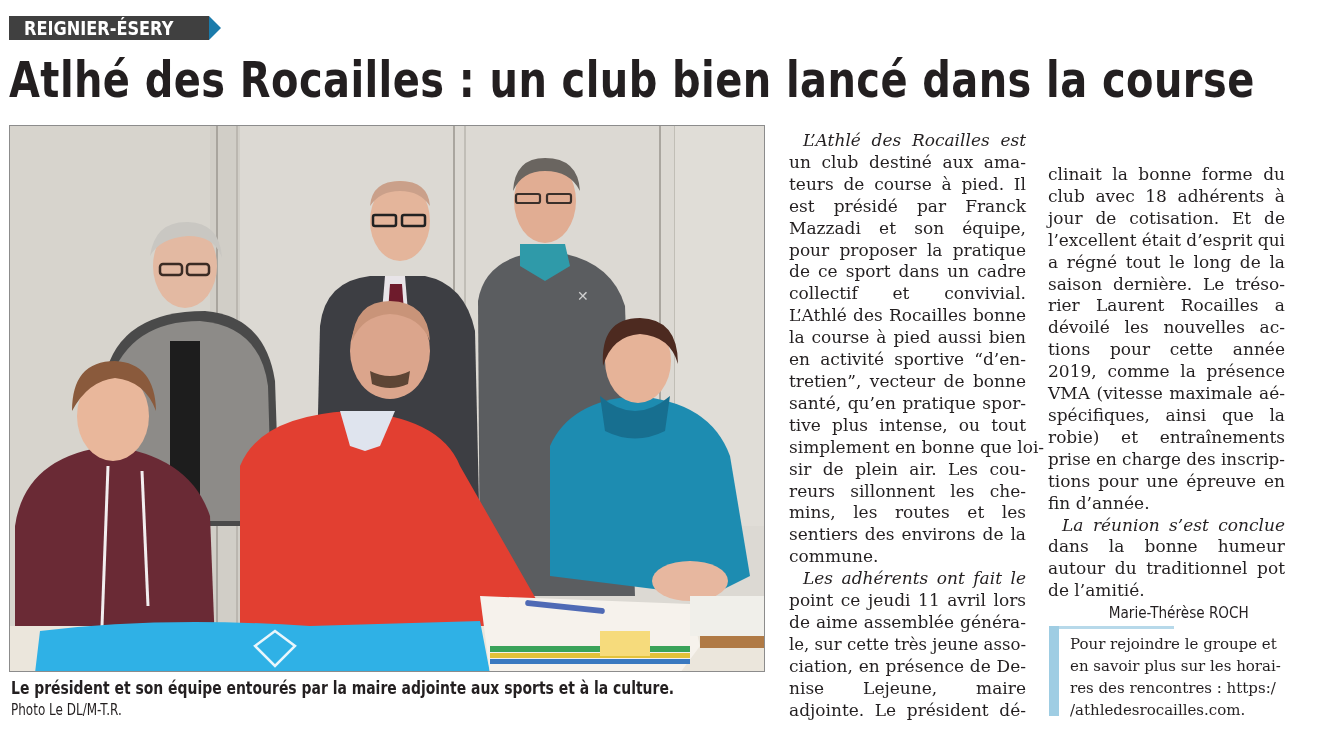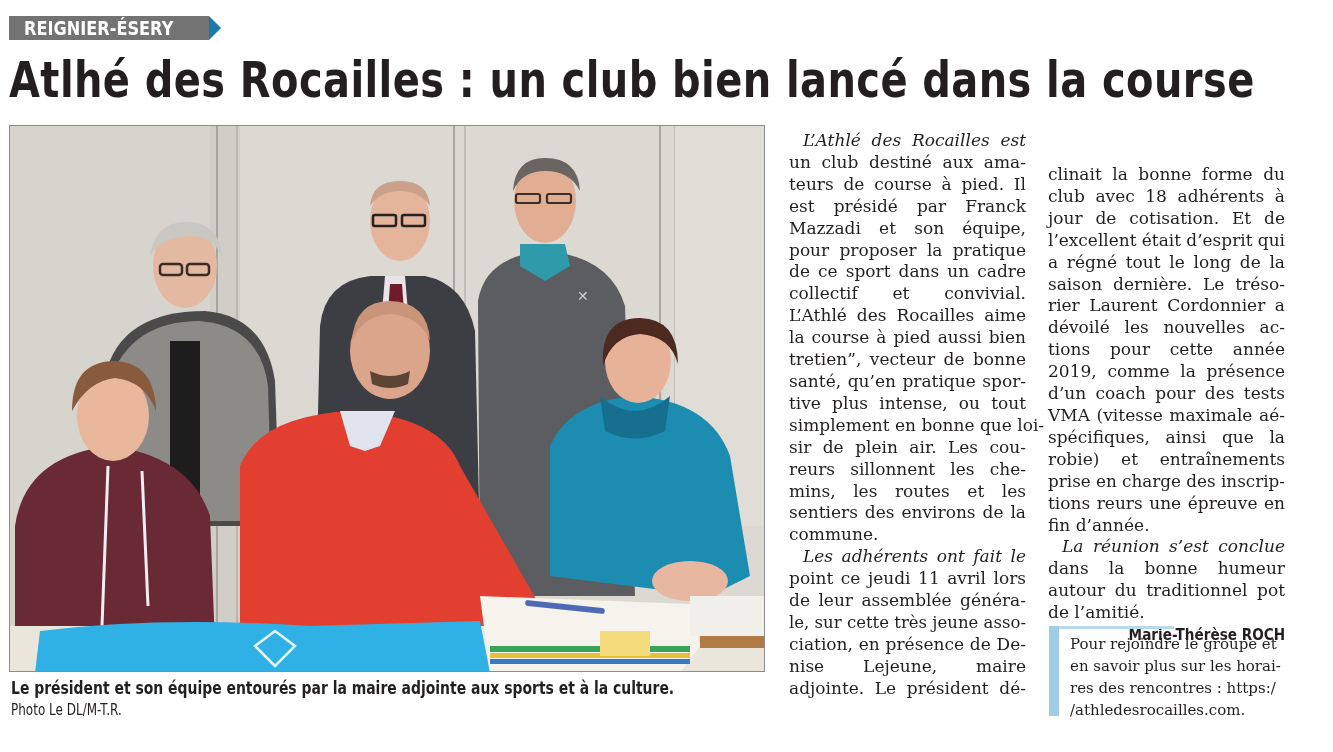--- a/index.html
+++ b/index.html
@@ -1,19 +1,19 @@
 <!DOCTYPE html>
 <html><head>
 <meta charset="utf-8">
 <style>
   html, body { margin:0; padding:0; background:#ffffff; }
   body { width:1333px; height:752px; position:relative; overflow:hidden; color:#231f20; }
   .kicker {
     position:absolute; left:9px; top:16px; height:24px; width:200px;
-    background:#737373; color:#ffffff;
+    background:#404040; color:#ffffff;
     font-family:"DejaVu Sans", sans-serif; font-weight:bold; font-size:19px;
     line-height:24px; padding-left:15px; box-sizing:border-box;
     letter-spacing:0px; transform-origin:left center;
   }
   .kicker-tip {
     position:absolute; left:209px; top:16px; width:0; height:0;
     border-top:12px solid transparent; border-bottom:12px solid transparent;
     border-left:12px solid #1a7bab;
   }
   .kicker span { display:inline-block; transform:scaleX(0.85); transform-origin:left center; }
@@ -43,22 +43,22 @@
     position:absolute; top:130px; width:237px;
     font-family:"DejaVu Serif", serif; font-size:17px; line-height:21.9px;
     color:#231f20; text-align:justify;
   }
   .col .line { display:block; white-space:nowrap; text-align-last:justify; text-align:justify; }
   .col .line.last { text-align-last:left; }
   .col .indent { padding-left:14px;font-style:italic; }
   .col1 { left:789px; }
   .col2 { left:1048px;margin-top:34px; }
   .sig {
-    font-family:"DejaVu Sans", sans-serif; font-weight:bold; font-size:16px;
-    text-align:right; display:block; white-space:nowrap;
+    font-family:"DejaVu Sans", sans-serif; font-weight:normal; font-size:16px;
+    text-align:center; display:block; white-space:nowrap;
   }
   .sig span { display:inline-block; transform:scaleX(0.85); transform-origin:right center; }
   .infobox {
     position:absolute; left:1049px; top:626px; width:240px; height:90px;
   }
   .infobox .bar-left { position:absolute; left:0; top:0; width:10px; height:90px; background:#9fcde3; }
   .infobox .bar-top { position:absolute; left:0; top:0; width:125px; height:3px; background:#b7d9ea; }
   .infobox .text {
     position:absolute; left:21px; top:7px; width:220px;
     font-family:"DejaVu Serif", serif; font-size:15px; line-height:22px; color:#231f20;
@@ -150,57 +150,57 @@
 
 <div class="col col1">
   <span class="line indent">L’Athlé des Rocailles est</span>
   <span class="line">un club destiné aux ama-</span>
   <span class="line">teurs de course à pied. Il</span>
   <span class="line">est présidé par Franck</span>
   <span class="line">Mazzadi et son équipe,</span>
   <span class="line">pour proposer la pratique</span>
   <span class="line">de ce sport dans un cadre</span>
   <span class="line">collectif et convivial.</span>
-  <span class="line">L’Athlé des Rocailles aime</span>
+  <span class="line">L’Athlé des Rocailles bonne</span>
   <span class="line">la course à pied aussi bien</span>
+  <span class="line">en activité sportive “d’en-</span>
   <span class="line">tretien”, vecteur de bonne</span>
   <span class="line">santé, qu’en pratique spor-</span>
   <span class="line">tive plus intense, ou tout</span>
   <span class="line">simplement en bonne que loi-</span>
   <span class="line">sir de plein air. Les cou-</span>
   <span class="line">reurs sillonnent les che-</span>
   <span class="line">mins, les routes et les</span>
   <span class="line">sentiers des environs de la</span>
   <span class="line last">commune.</span>
   <span class="line indent">Les adhérents ont fait le</span>
   <span class="line">point ce jeudi 11 avril lors</span>
-  <span class="line">de leur assemblée généra-</span>
+  <span class="line">de aime assemblée généra-</span>
   <span class="line" style="transform: scaleX(0.972807); transform-origin: left center; width: 243.625px;">le, sur cette très jeune asso-</span>
   <span class="line">ciation, en présence de De-</span>
   <span class="line">nise Lejeune, maire</span>
   <span class="line">adjointe. Le président dé-</span>
 </div>
 
 <div class="col col2">
   <span class="line">clinait la bonne forme du</span>
   <span class="line">club avec 18 adhérents à</span>
   <span class="line">jour de cotisation. Et de</span>
   <span class="line" style="transform: scaleX(0.996125); transform-origin: left center; width: 237.922px;">l’excellent était d’esprit qui</span>
   <span class="line">a régné tout le long de la</span>
   <span class="line">saison dernière. Le tréso-</span>
-  <span class="line">rier Laurent Cordonnier a</span>
+  <span class="line">rier Laurent Rocailles a</span>
   <span class="line">dévoilé les nouvelles ac-</span>
   <span class="line">tions pour cette année</span>
   <span class="line">2019, comme la présence</span>
-  <span class="line">d’un coach pour des tests</span>
   <span class="line">VMA (vitesse maximale aé-</span>
   <span class="line">spécifiques, ainsi que la</span>
   <span class="line">robie) et entraînements</span>
   <span class="line" style="transform: scaleX(0.987371); transform-origin: left center; width: 240.031px;">prise en charge des inscrip-</span>
-  <span class="line">tions reurs une épreuve en</span>
+  <span class="line">tions pour une épreuve en</span>
   <span class="line last">fin d’année.</span>
   <span class="line indent">La réunion s’est conclue</span>
   <span class="line">dans la bonne humeur</span>
   <span class="line">autour du traditionnel pot</span>
   <span class="line last">de l’amitié.</span>
   <span class="sig"><span>Marie-Thérèse ROCH</span></span>
 </div>
 
 <div class="infobox">
   <div class="bar-top"></div>

